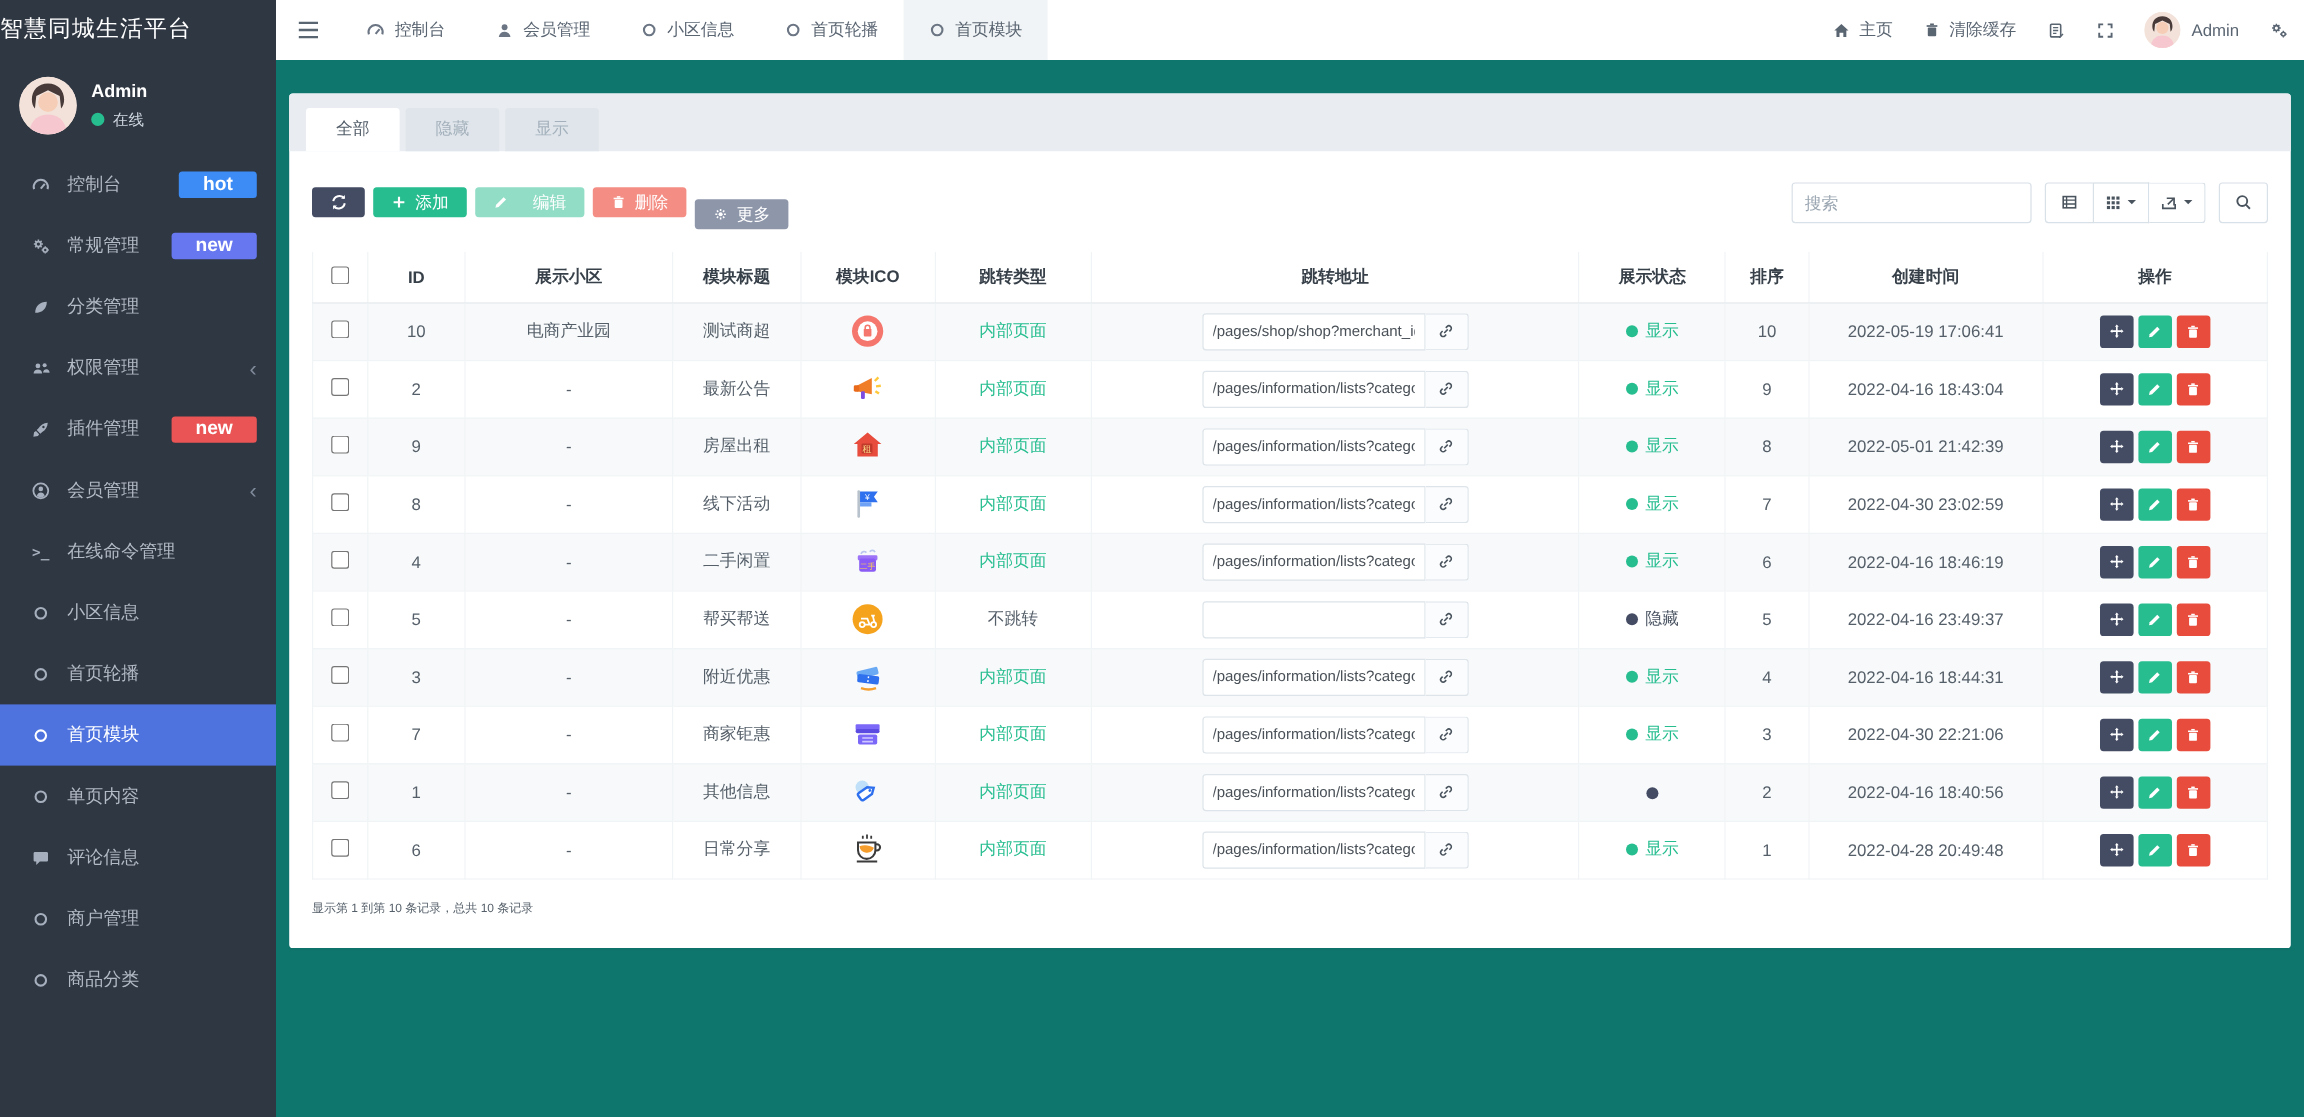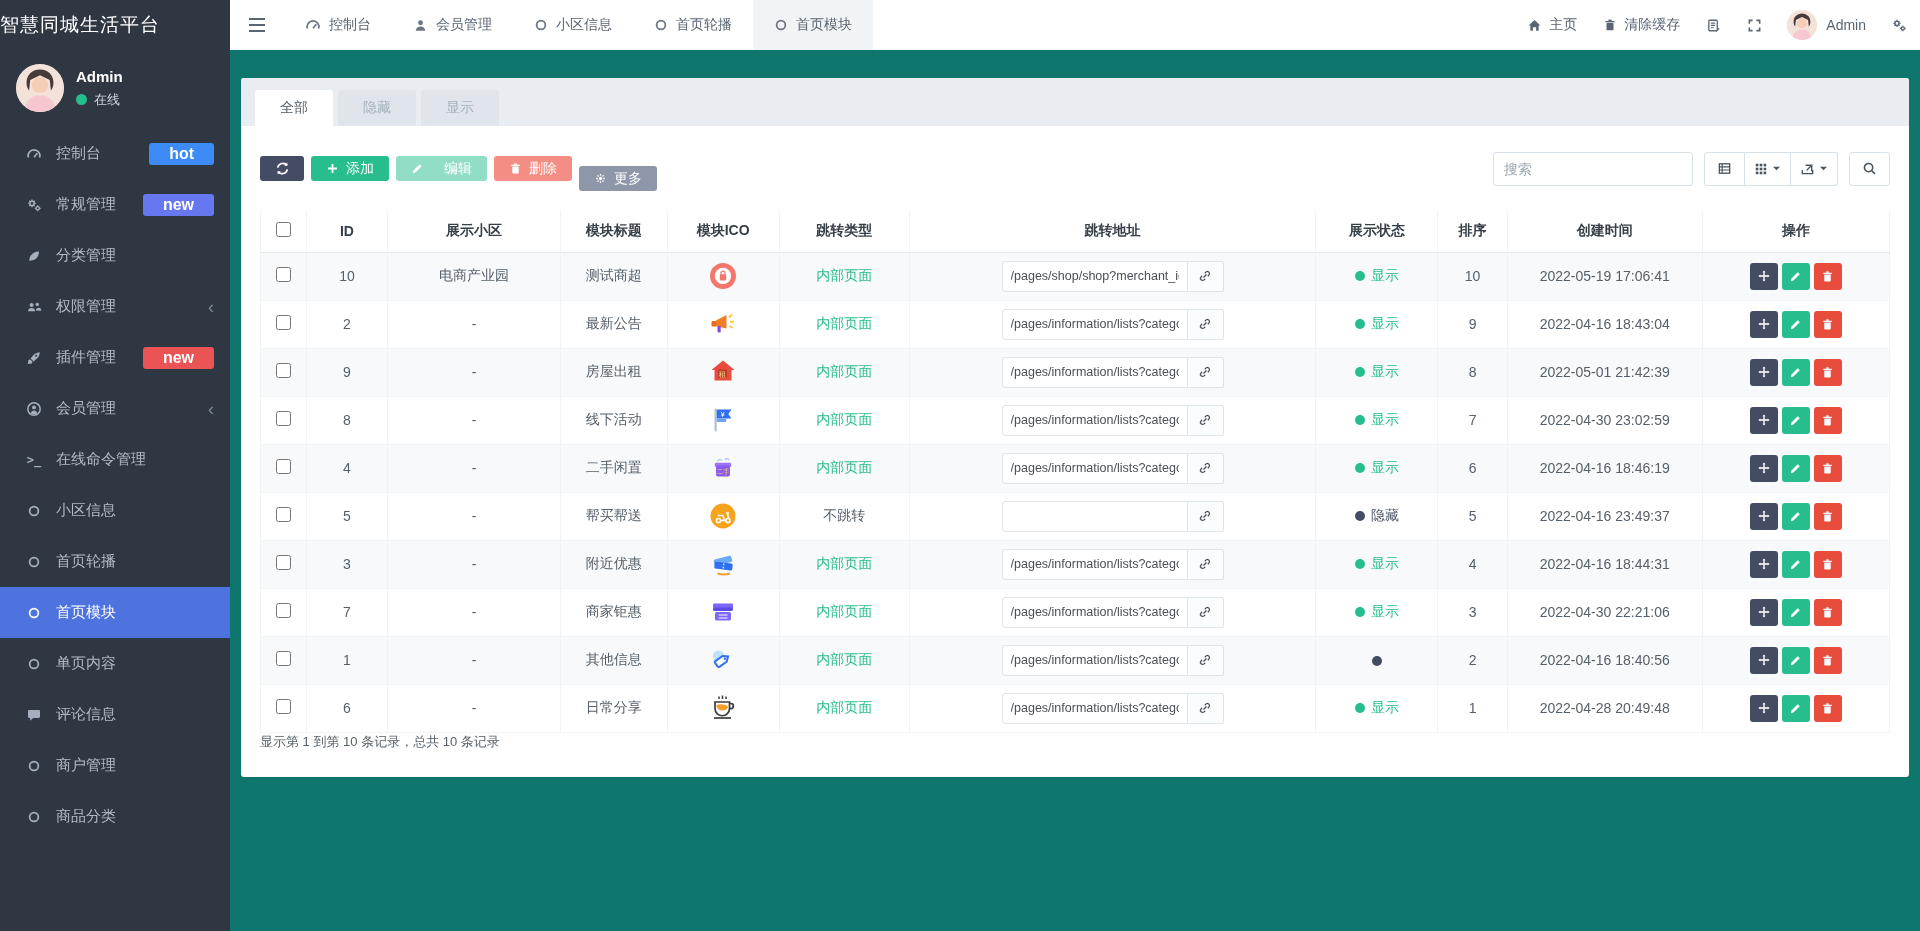--- a/index.html
+++ b/index.html
@@ -87,21 +87,21 @@
   .url-input { width:186px; height:31px; border:1px solid #dde4ea; border-radius:3px 0 0 3px; padding:0 8px;
      font-size:12.5px; color:#495057; outline:none; font-family:inherit; }
   .url-btn { width:36px; height:31px; border:1px solid #dde4ea; border-left:none; border-radius:0 3px 3px 0;
      background:#fbfcfd; color:#4a545e; display:inline-flex; align-items:center; justify-content:center; cursor:pointer; }
   .st-dot { width:10px; height:10px; border-radius:50%; display:inline-block; vertical-align:middle; }
   .st-label { margin-left:6px; vertical-align:middle; }
   .actions .abtn { width:28px; height:27px; border:none; border-radius:3px; color:#fff; margin:0 2px;
      display:inline-flex; align-items:center; justify-content:center; cursor:pointer; vertical-align:middle; }
   .abtn.dark { background:#444c64; } .abtn.green { background:#27bd8f; } .abtn.red { background:#e74c3c; }
 
-  .table-footer { color:#555f69; font-size:13px; }
+  .table-footer { margin-top:17px; color:#555f69; font-size:10px; }
 </style>
 </head>
 <body>
 
 <div class="app">
 
   <aside class="sidebar">
     <div class="logo">智慧同城生活平台</div>
     <div class="user-panel">
       <span class="avatar">

